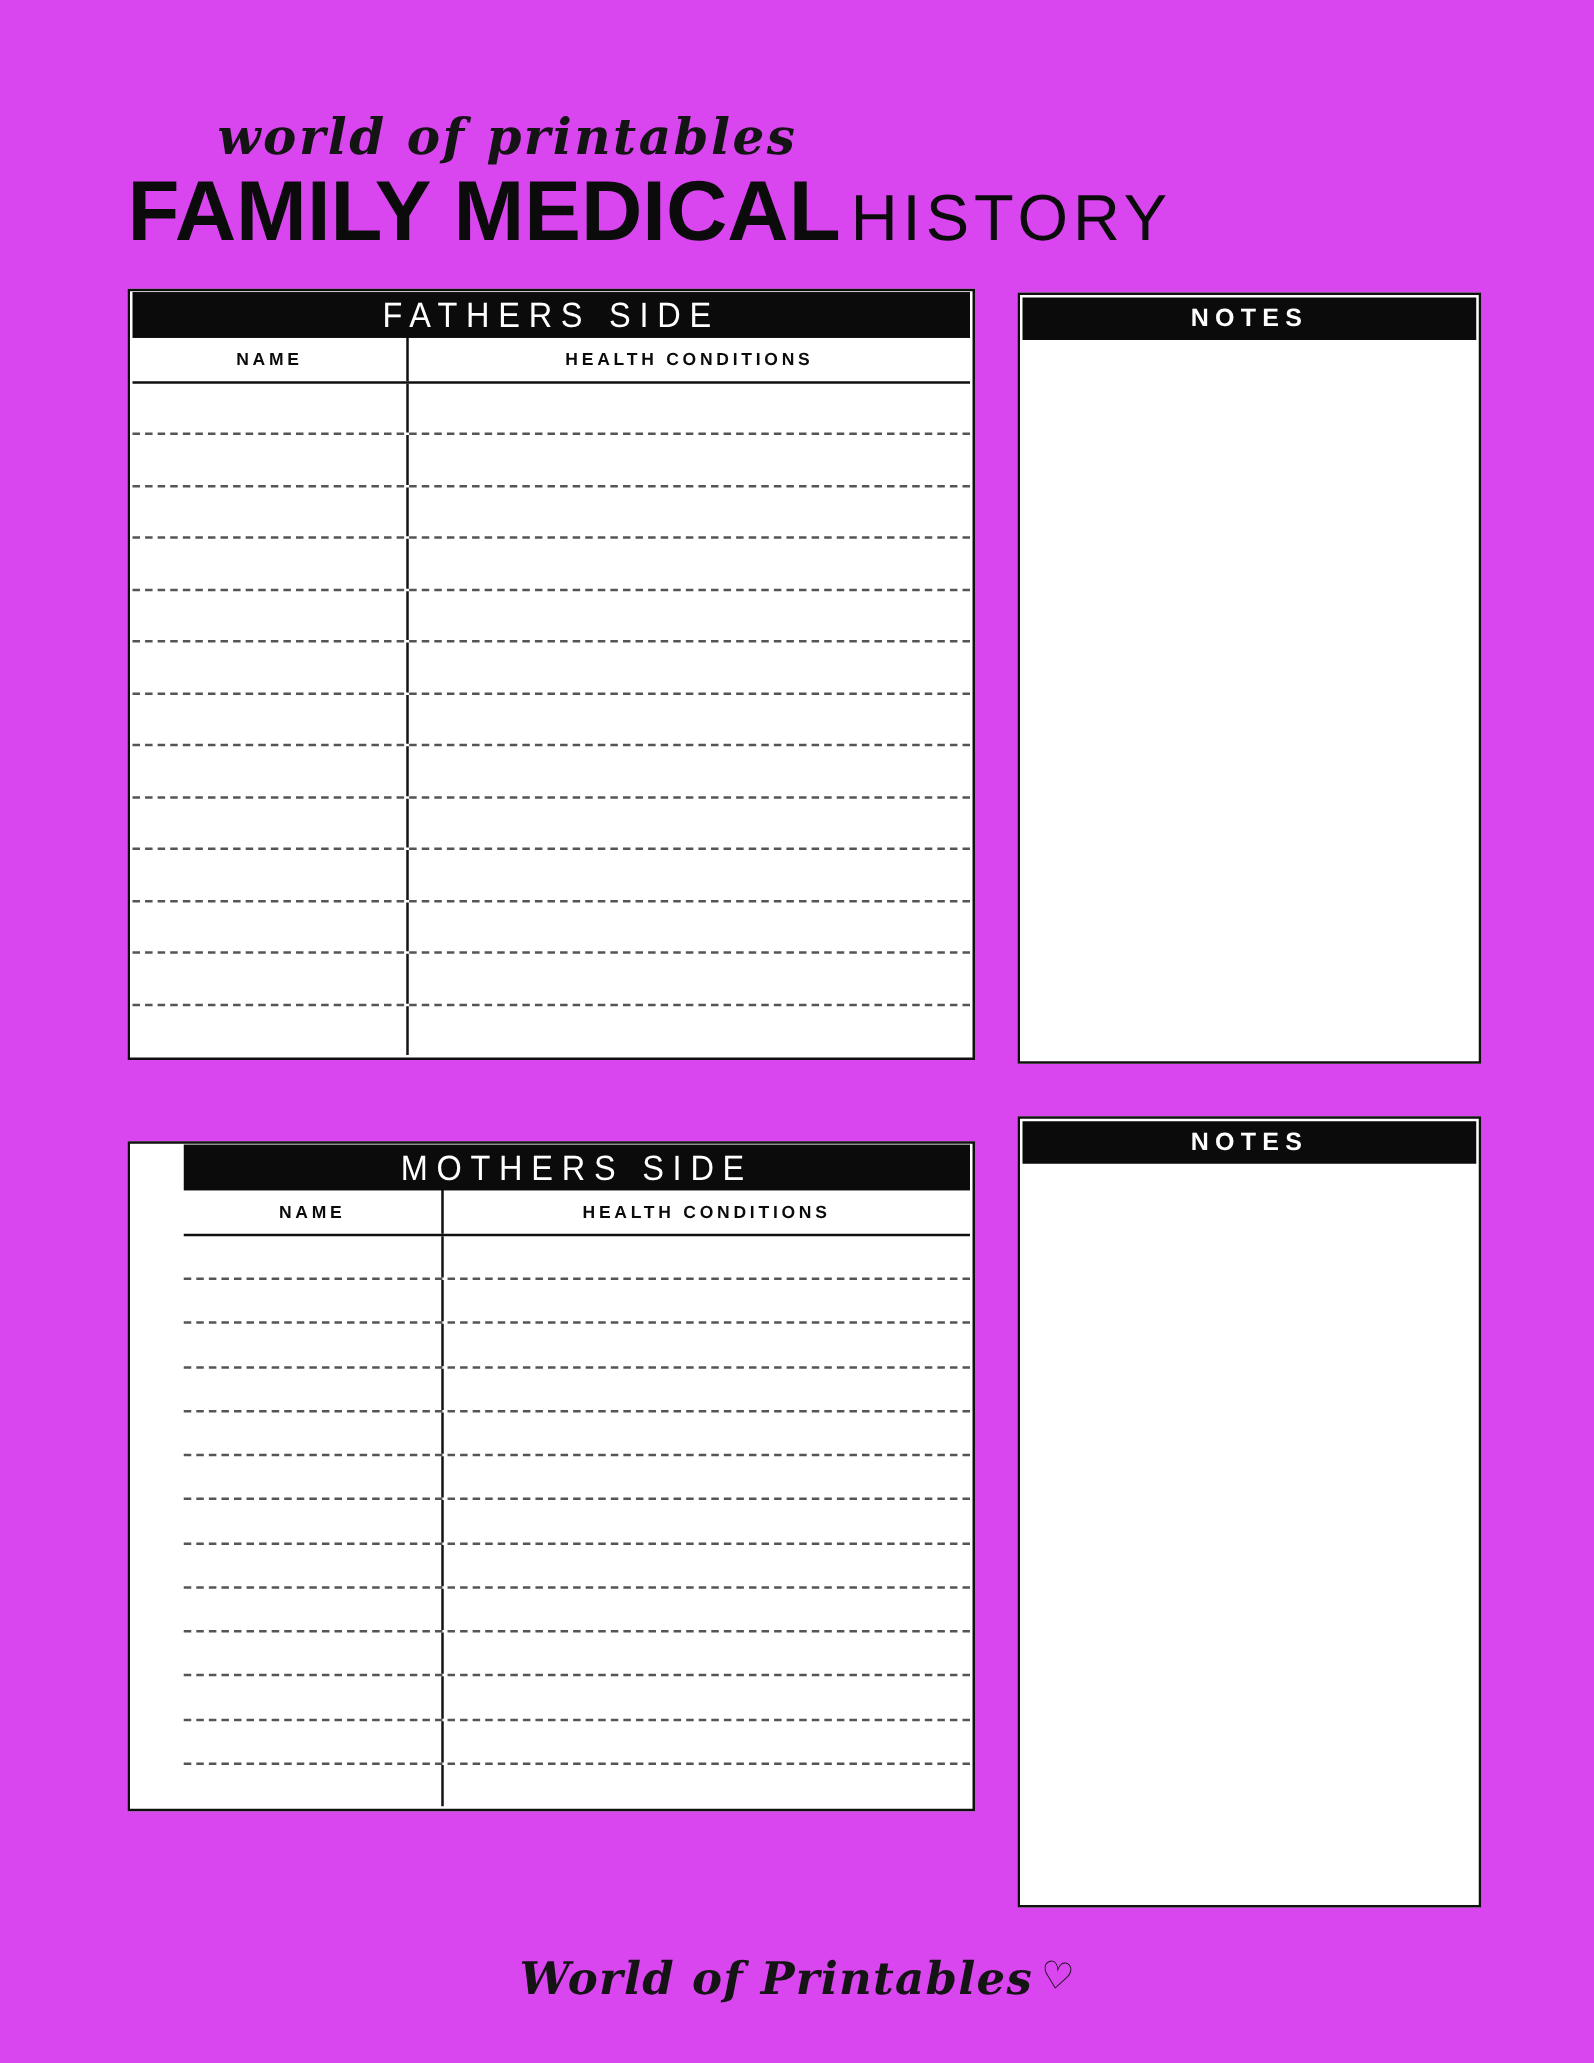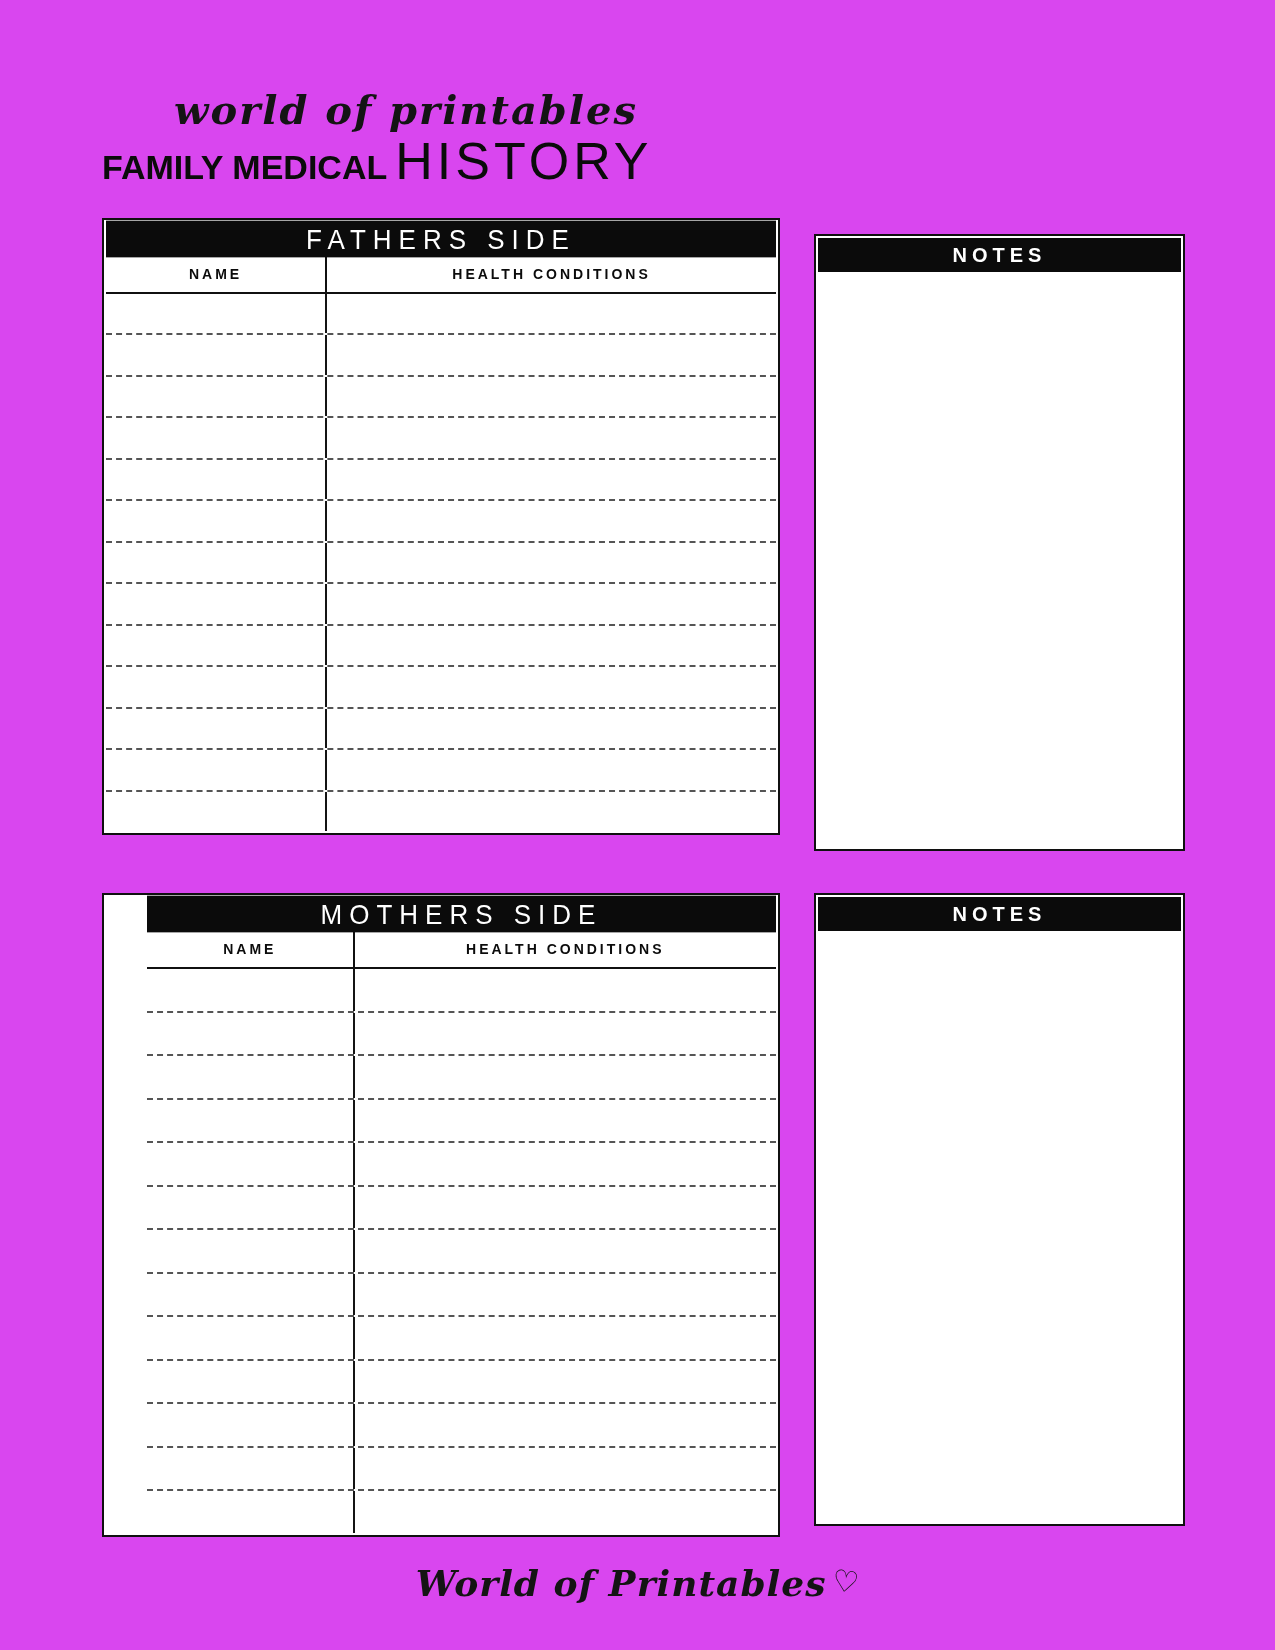--- a/index.html
+++ b/index.html
@@ -28,41 +28,41 @@
     white-space: nowrap;
   }
   .page-title {
     position: absolute;
     left: 102px; top: 134px;
     white-space: nowrap;
     line-height: 1.05;
   }
   .title-bold {
     font-weight: 800;
-    font-size: 34px;
+    font-size: 68px;
     letter-spacing: 0px;
   }
   .title-light {
     font-weight: normal;
     font-size: 52px;
     letter-spacing: 4px;
     margin-left: 8px;
   }
 
   
   .panel {
     position: absolute;
     border: 2px solid #101010;
     background: #ffffff;
     display: flex;
     flex-direction: column;
   }
-  .panel-fathers { left: 102px; top: 218px; width: 678px; height: 617px; }
+  .panel-fathers { left: 102px; top: 231px; width: 678px; height: 617px; }
   .panel-notes-1 { left: 814px; top: 234px; width: 371px; height: 617px; }
-  .panel-mothers { left: 102px; top: 893px; width: 678px; height: 644px; padding-left: 41px; }
+  .panel-mothers { left: 102px; top: 913px; width: 678px; height: 536px; padding-left: 41px; }
   .panel-notes-2 { left: 814px; top: 893px; width: 371px; height: 633px; }
 
   .bar {
     flex: 0 0 34px;
     margin: 2px 2px 0 2px;
     background: #0b0b0b;
     color: #ffffff;
     display: flex;
     align-items: center;
     justify-content: center;

